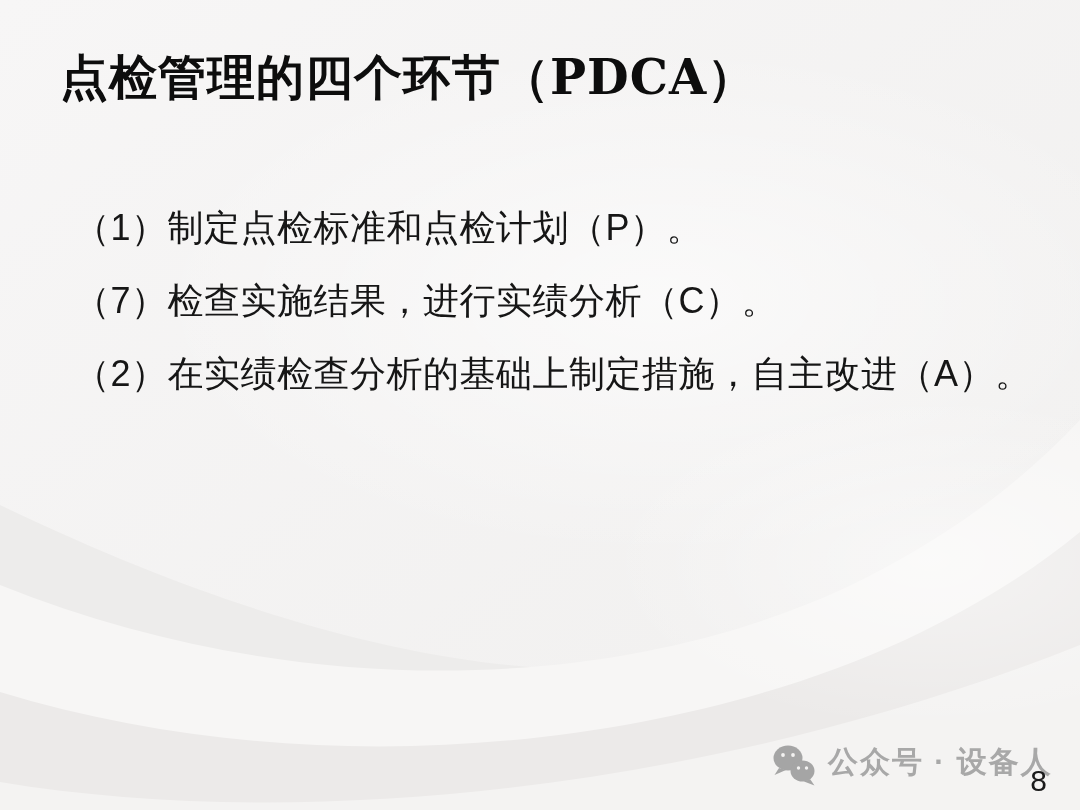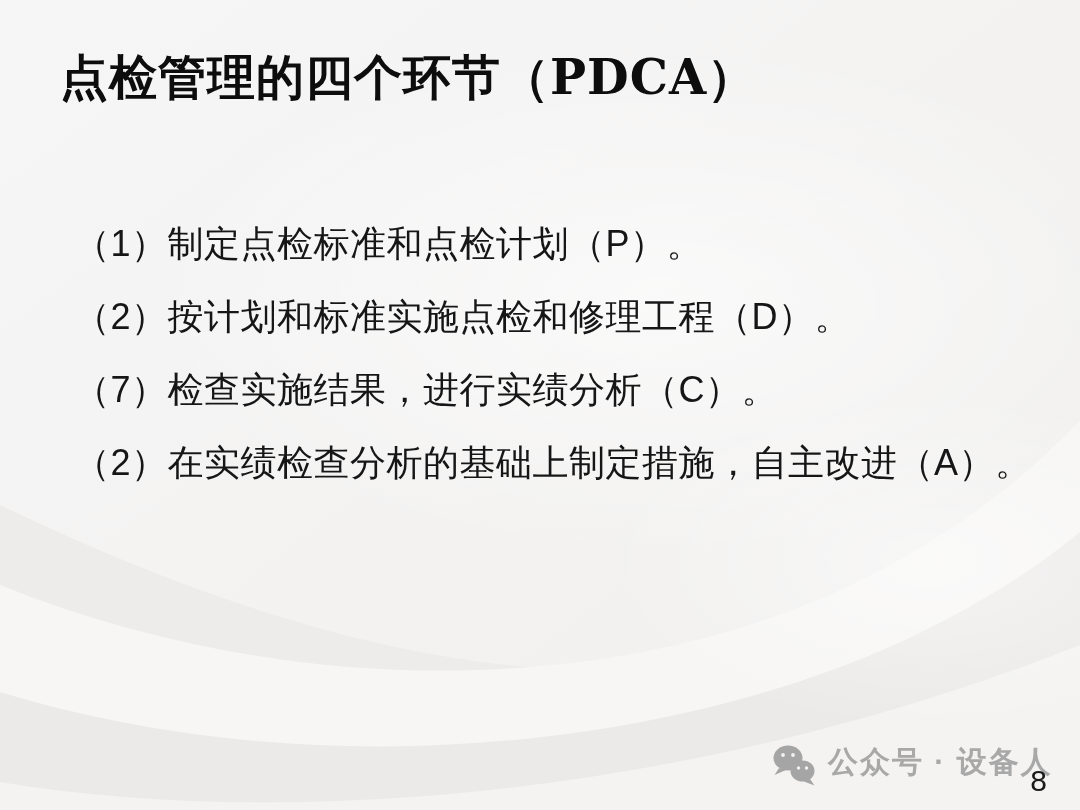--- a/index.html
+++ b/index.html
@@ -33,21 +33,21 @@
     font-family: "DejaVu Serif", "Liberation Serif", serif;
     font-size: 48px;
     font-weight: 700;
     color: #0d0d0d;
     letter-spacing: 1px;
     white-space: nowrap;
   }
   .bullets {
     position: absolute;
     left: 74px;
-    top: 224px;
+    top: 208px;
     right: 40px;
     display: flex;
     flex-direction: column;
     gap: 33px;
   }
   .bullet-item {
     font-size: 36px;
     line-height: 40px;
     color: #161616;
     white-space: nowrap;
@@ -104,21 +104,20 @@
     <path d="M0,782 C300,832 710,792 1080,645 L1080,810 L0,810 Z" fill="#f4f3f2"></path>
     <ellipse cx="930" cy="560" rx="330" ry="170" fill="url(#glow)" opacity="0.55"></ellipse>
   </svg>
 
   <div class="content">
 
     <h1 class="slide-title">点检管理的四个环节（PDCA）</h1>
 
     <div class="bullets">
       <p class="bullet-item">（1）制定点检标准和点检计划（P）。</p>
-      <p class="bullet-item">（2）按计划和标准实施点检和修理工程（D）。</p>
       <p class="bullet-item">（7）检查实施结果，进行实绩分析（C）。</p>
       <p class="bullet-item">（2）在实绩检查分析的基础上制定措施，自主改进（A）。</p>
     </div>
 
     <div class="watermark">
       <svg class="wechat-icon" viewBox="0 0 50 48" aria-hidden="true">
         <g>
           <ellipse cx="18" cy="15" rx="14.5" ry="12.5" fill="#a5a5a5"></ellipse>
           <polygon points="9,25 4.5,32 16,27" fill="#a5a5a5"></polygon>
           <circle cx="13" cy="12" r="1.9" fill="#f3f2f1"></circle>

